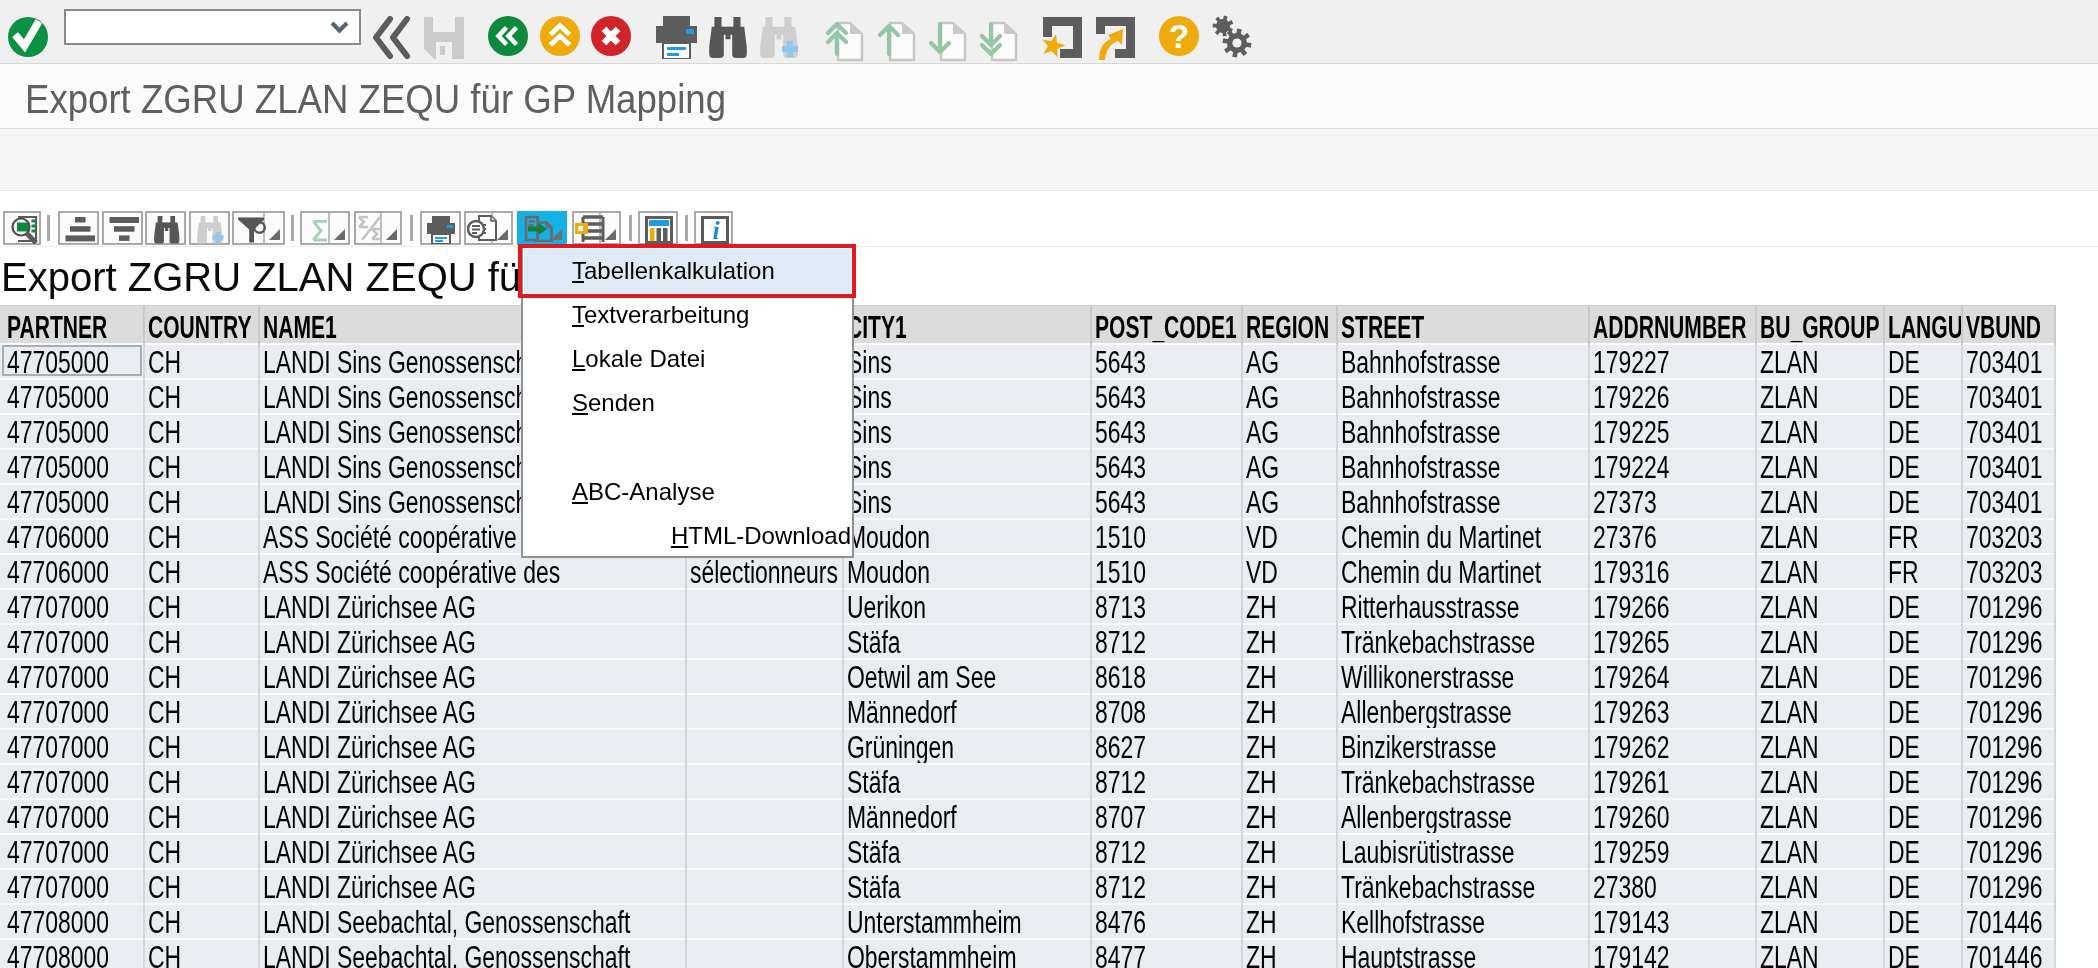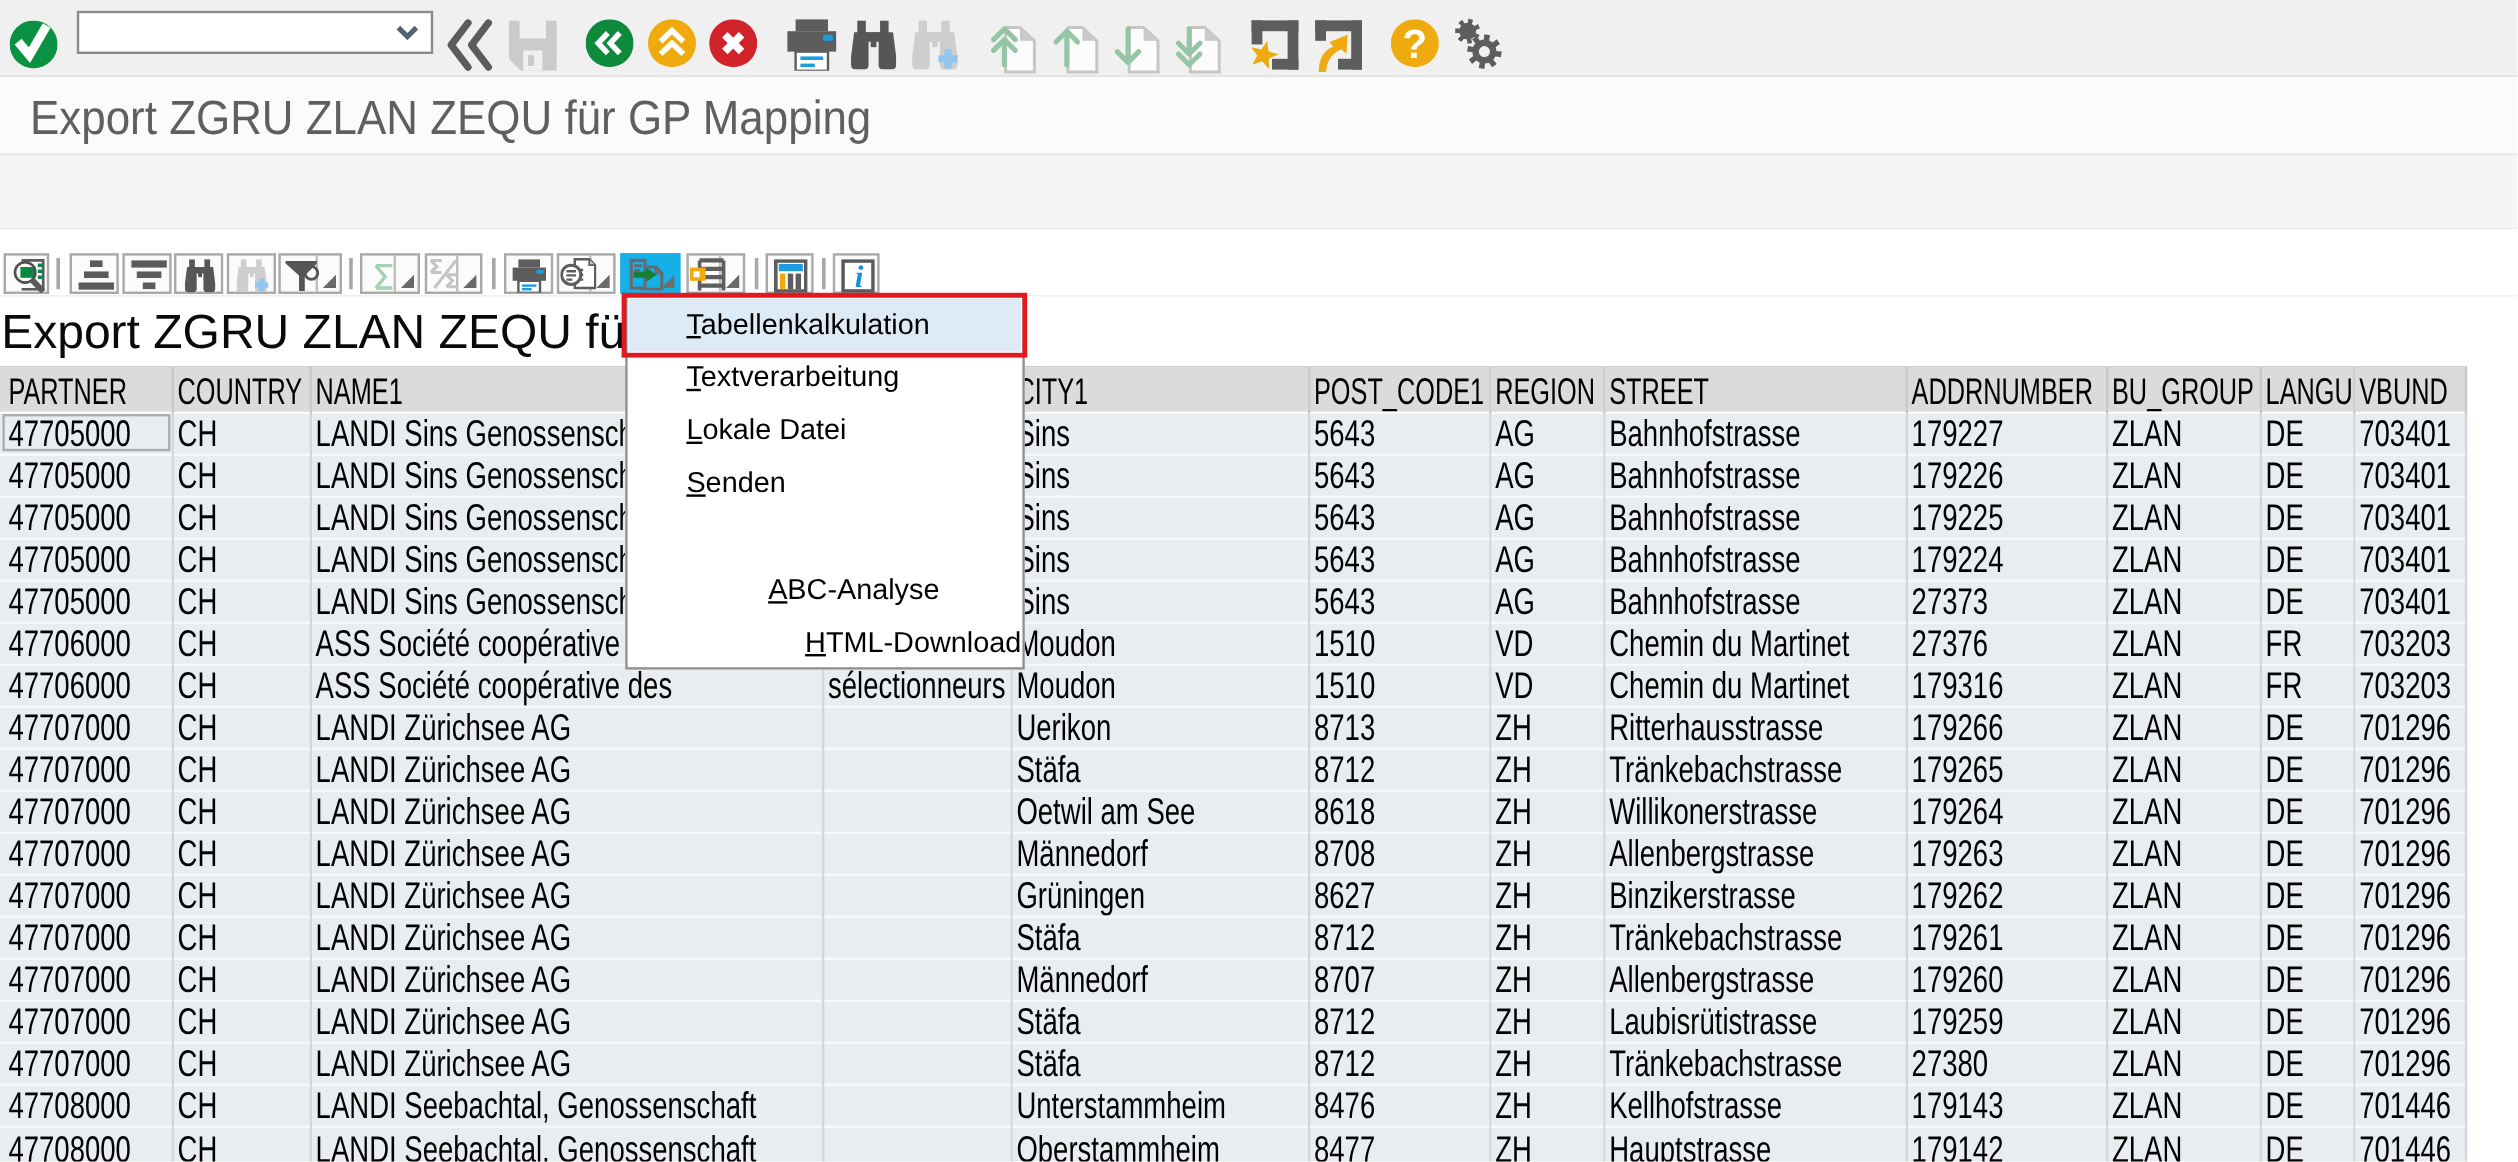--- a/index.html
+++ b/index.html
@@ -17,21 +17,21 @@
 .btn{position:absolute;top:211px;height:34px;background:#fbfbfb;border:2px solid #a9a9a9;box-sizing:border-box;}
 .btn.dd:after{content:"";position:absolute;right:3px;bottom:3px;width:0;height:0;
   border-left:11px solid transparent;border-bottom:11px solid #6a6a6a;}
 .btn .split{position:absolute;right:18px;top:0;bottom:0;width:0;border-right:2px solid #bdbdbd;}
 .vsep{position:absolute;top:215px;height:26px;width:3px;background:#a8a8a8;}
 #expbtn{background:#15b0e8;border-color:#15b0e8;}
 #expbtn:after{border-bottom-color:#6e6e6e;}
 
 #grid{left:0;top:305px;width:2056px;border-collapse:collapse;table-layout:fixed;}
 #grid th{background:#dbdbdb;border-right:2px solid #c9c9c9;border-top:1px solid #cccccc;
-  box-sizing:border-box;height:38px;font-weight:normal;text-align:left;padding:8px 0 0 3px;overflow:hidden;}
+  box-sizing:border-box;height:38px;font-weight:bold;text-align:left;padding:8px 0 0 3px;overflow:hidden;}
 #grid td{background:#e9edf1;border-right:2px solid #d3d7db;border-top:2px solid #f7f9fb;
   box-sizing:border-box;height:35px;padding:4px 0 0 3px;overflow:hidden;}
 #grid td:first-child,#grid th:first-child{padding-left:7px;}
 #grid th:first-child,#grid td:first-child{border-left:none;}
 #grid .txt{display:inline-block;font-size:31px;line-height:26px;color:#000;transform:scaleX(0.74);
   transform-origin:0 50%;white-space:nowrap;}
 #grid th .txt{transform:scaleX(0.68);}
 #grid tr.first td{border-top:2px solid #fbfbfb;}
 
 #cursor{left:2px;top:345px;width:140px;height:31px;border:2px solid #a9aeb3;box-sizing:border-box;}
@@ -582,16 +582,16 @@
       </tr>
 </tbody>
   </table>
 <div class="abs" id="cursor"></div>
 
 <div class="abs" id="menu">
 <div class="mi" style="top:45px;"><u>T</u>extverarbeitung</div>
 <div class="mi" id="mi0" style="top:1px;"><u>T</u>abellenkalkulation</div>
 <div class="mi" style="top:89px;"><u>L</u>okale Datei</div>
 <div class="mi" style="top:133px;"><u>S</u>enden</div>
-<div class="mi" style="top:222px;text-align:center;"><u>A</u>BC-Analyse</div>
+<div class="mi" style="top:222px;"><u>A</u>BC-Analyse</div>
 <div class="mi" style="top:266px;text-align:right;"><u>H</u>TML-Download</div>
 </div>
 <div class="abs" id="redbox"></div>
 
 </body></html>

